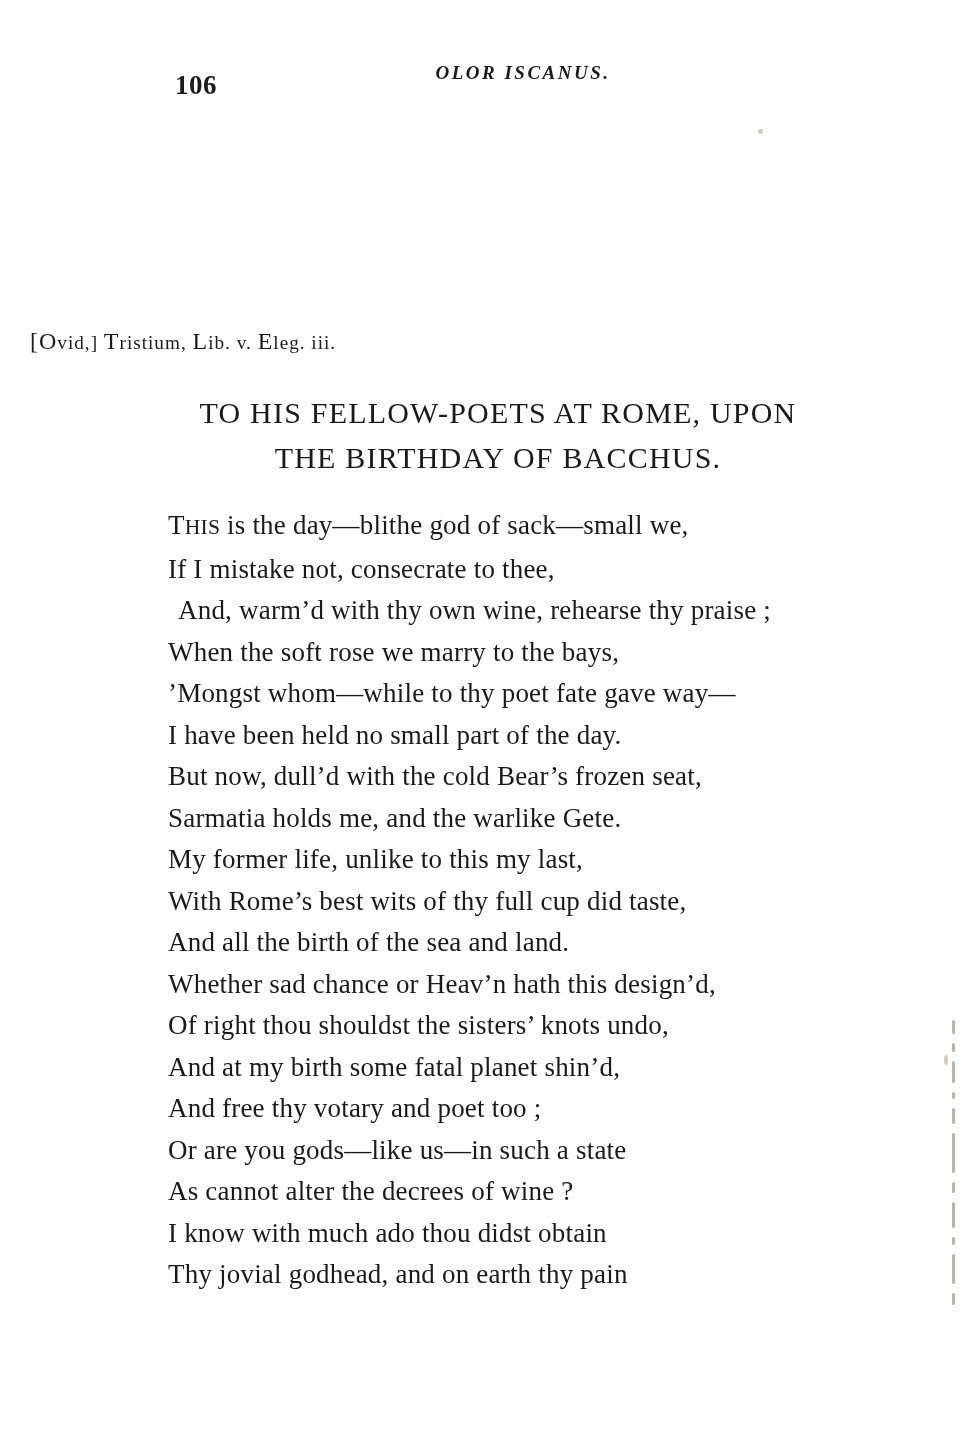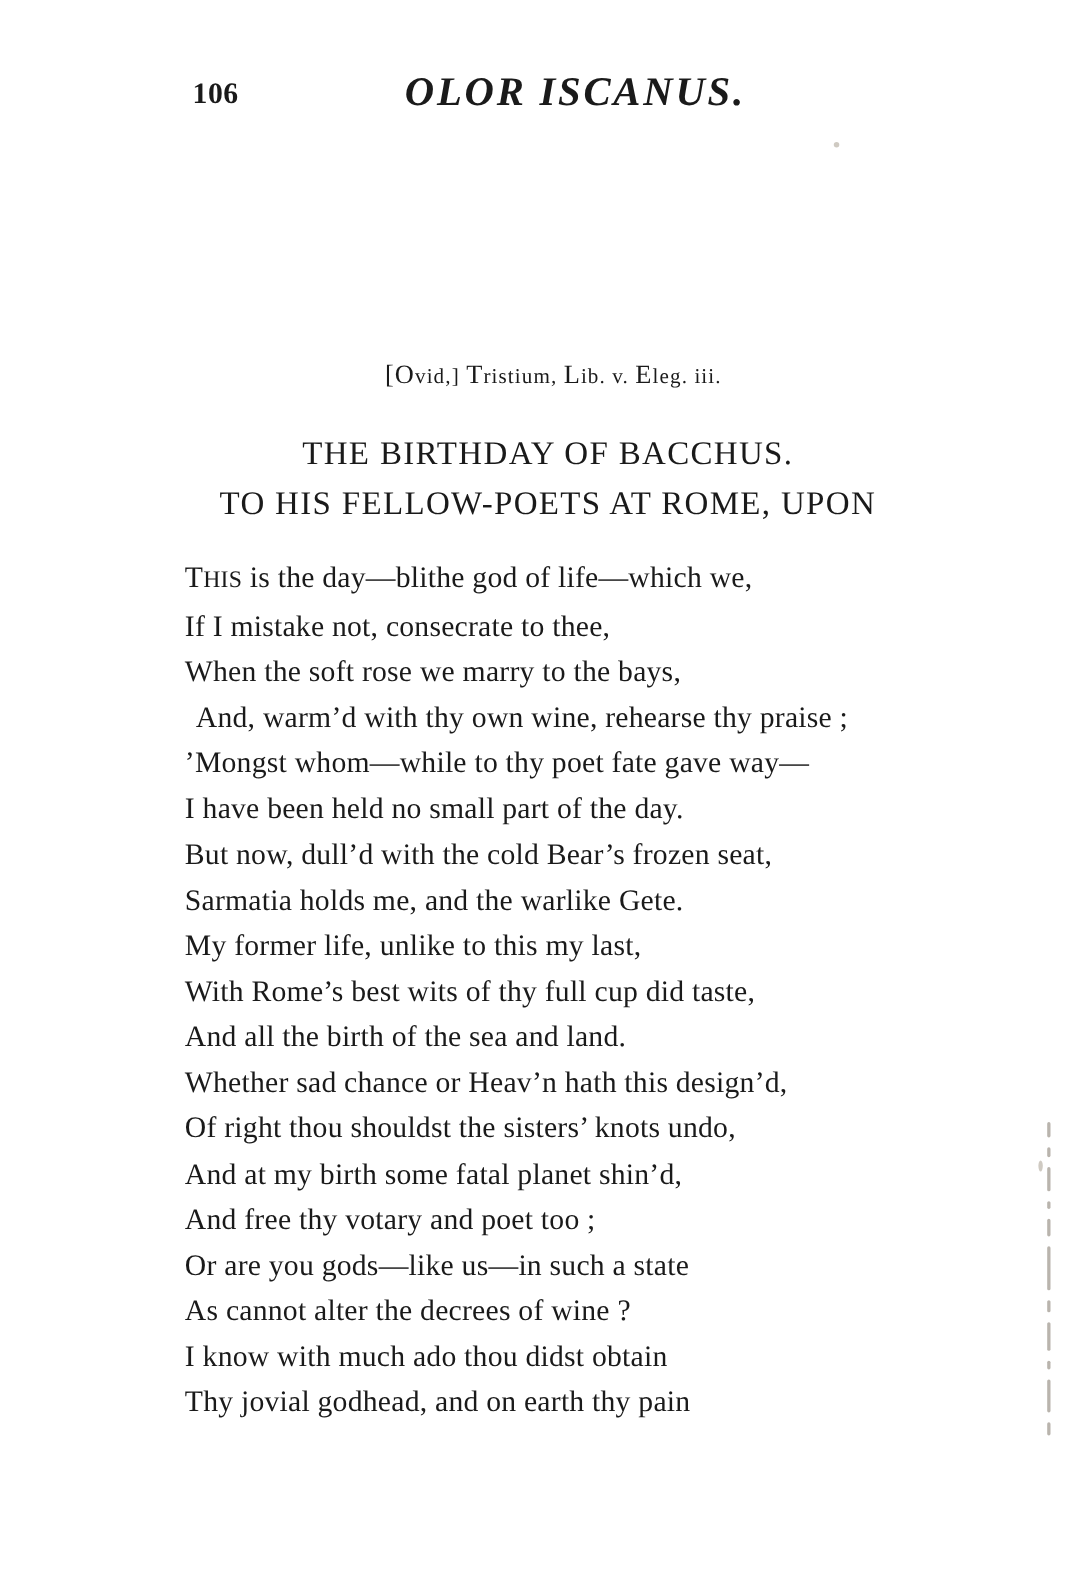--- a/index.html
+++ b/index.html
@@ -38,36 +38,36 @@
     font-weight: bold;
     letter-spacing: 0.5px;
     font-family: "Liberation Serif", serif;
   }
   .head-title {
     position: absolute;
     left: 0;
     top: 0;
     width: 976px;
     text-align: center;
-    font-size: 37px;
+    font-size: 19px;
     font-style: italic;
     font-weight: bold;
     letter-spacing: 2.5px;
     padding-left: 70px;
     box-sizing: border-box;
     font-family: "Liberation Serif", serif;
   }
 
   
   .source-line {
     position: absolute;
     top: 328px;
     left: 0;
     width: 976px;
-    text-align: center;
+    text-align: left;
     font-size: 24px;
     letter-spacing: 1px;
     padding-left: 30px;
     box-sizing: border-box;
   }
   .smallcap {
     font-size: 0.80em;
   }
 
   
@@ -138,30 +138,30 @@
   <div class="running-head">
     <div class="folio">106</div>
     <div class="head-title">OLOR ISCANUS.</div>
   </div>
 
   <div class="source-line">
     <span>[O</span><span class="smallcap">vid,] </span><span>T</span><span class="smallcap">ristium, </span><span>L</span><span class="smallcap">ib. v. </span><span>E</span><span class="smallcap">leg. iii.</span>
   </div>
 
   <div class="poem-title">
+    <span class="t-line">TO  HIS  FELLOW-POETS  AT  ROME,  UPON</span>
     <span class="t-line">THE  BIRTHDAY  OF  BACCHUS.</span>
-    <span class="t-line">TO  HIS  FELLOW-POETS  AT  ROME,  UPON</span>
   </div>
 
   <div class="verse">
-    <div class="line"><span>T</span><span class="dropcap-sc">HIS</span><span> is the day—blithe god of  life—which we,</span></div>
+    <div class="line"><span>T</span><span class="dropcap-sc">HIS</span><span> is the day—blithe god of  sack—small we,</span></div>
     <div class="verse-rest">
         <div class="line">If  I mistake not, consecrate to thee,</div>
+        <div class="line indent">And, warm’d with thy own wine, rehearse thy praise ;</div>
         <div class="line">When the soft rose we marry to the bays,</div>
-        <div class="line indent">And, warm’d with thy own wine, rehearse thy praise ;</div>
         <div class="line">’Mongst whom—while to thy poet fate gave way—</div>
         <div class="line">I have been held no small part of the day.</div>
         <div class="line">But now, dull’d with the cold Bear’s frozen seat,</div>
         <div class="line">Sarmatia holds me, and the warlike Gete.</div>
         <div class="line">My former life, unlike to this my last,</div>
         <div class="line">With Rome’s best wits of  thy full cup did taste,</div>
         <div class="line">And all the birth of  the sea and land.</div>
         <div class="line">Whether sad chance or Heav’n hath this design’d,</div>
         <div class="line">Of  right thou shouldst the sisters’ knots undo,</div>
         <div class="line">And at my birth some fatal planet shin’d,</div>

